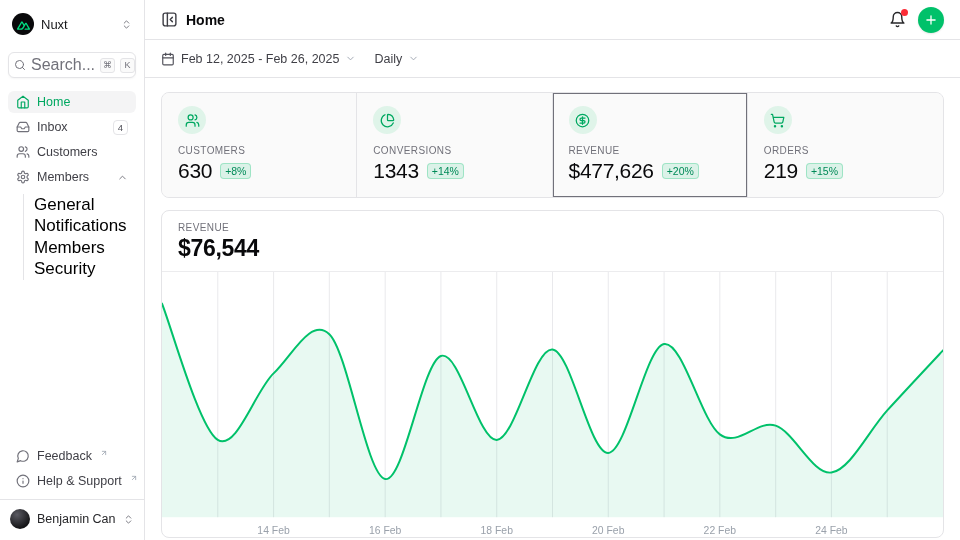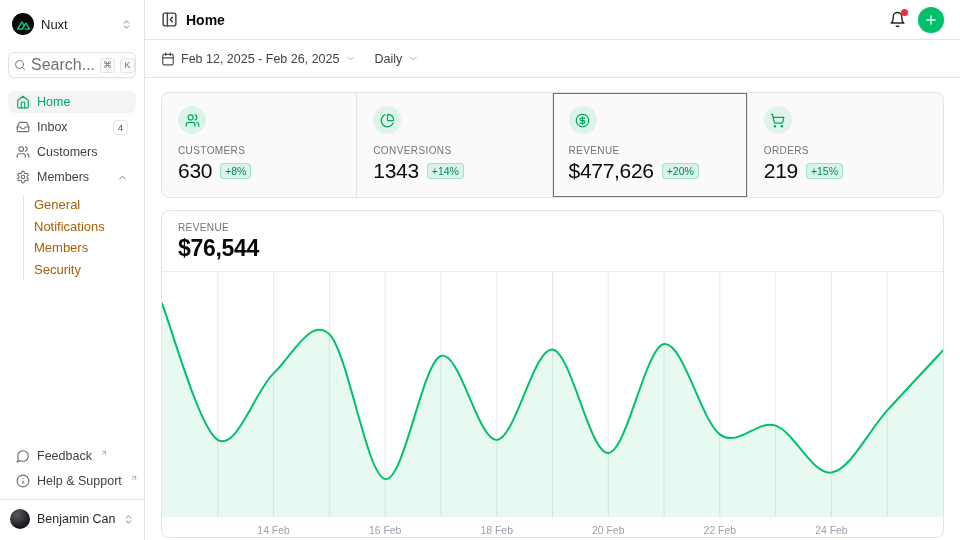--- a/index.html
+++ b/index.html
@@ -17,21 +17,21 @@
   .search .ph{color:#71717a;font-size:16px;flex:1;white-space:nowrap}
   .kbd{min-width:15px;height:15px;border:1px solid #e4e4e7;border-radius:3px;font-size:9px;color:#71717a;display:flex;align-items:center;justify-content:center;padding:0 2px;background:#fafafa}
   .nav{margin-top:13px;display:flex;flex-direction:column;gap:3px}
   .nitem{display:flex;align-items:center;gap:7px;height:22px;padding:0 8px;border-radius:6px;font-size:12.5px;color:#3f3f46;cursor:pointer;white-space:nowrap}
   .nitem .nic{color:#71717a;display:flex}
   .nitem.active{background:#f4f4f5;color:#00a861;font-weight:500}
   .nitem.active .nic{color:#00a861}
   .count{margin-left:auto;font-size:9.5px;color:#52525b;border:1px solid #e4e4e7;border-radius:4px;padding:0 4px;line-height:13px;background:#fff}
   .chev-end{margin-left:auto;color:#71717a;display:flex}
   .subnav{margin:3px 0 0 15px;border-left:1px solid #e4e4e7;display:flex;flex-direction:column}
-  .sitem{height:21.5px;display:flex;align-items:center;padding-left:10px;font-size:13px;color:#a16207;cursor:pointer;white-space:nowrap}
+  .sitem{height:21.5px;display:flex;align-items:center;padding-left:10px;font-size:17px;color:#000000;cursor:pointer;white-space:nowrap}
   .sfooter{margin-top:auto;display:flex;flex-direction:column;gap:3px;padding-bottom:7px}
   .ext{color:#9ca3af;margin:-6px 0 0 1px}
   .user{border-top:1px solid #e4e4e7;margin:0 -8px;padding:9px 10px 11px;display:flex;align-items:center;gap:7px;cursor:pointer}
   .avatar{width:20px;height:20px;min-width:20px;border-radius:50%;background:radial-gradient(circle at 35% 28%,#5a5a62,#141416 72%)}
   .uname{font-size:12.5px;font-weight:500;color:#27272a;flex:1;white-space:nowrap;overflow:hidden}
 
   
   .main{flex:1;display:flex;flex-direction:column;min-width:0}
   .mheader{height:40px;min-height:40px;border-bottom:1px solid #e4e4e7;display:flex;align-items:center;gap:8px;padding:0 16px}
   .icon-btn{background:none;border:none;padding:0;display:flex;align-items:center;justify-content:center;color:#3f3f46;cursor:pointer}

